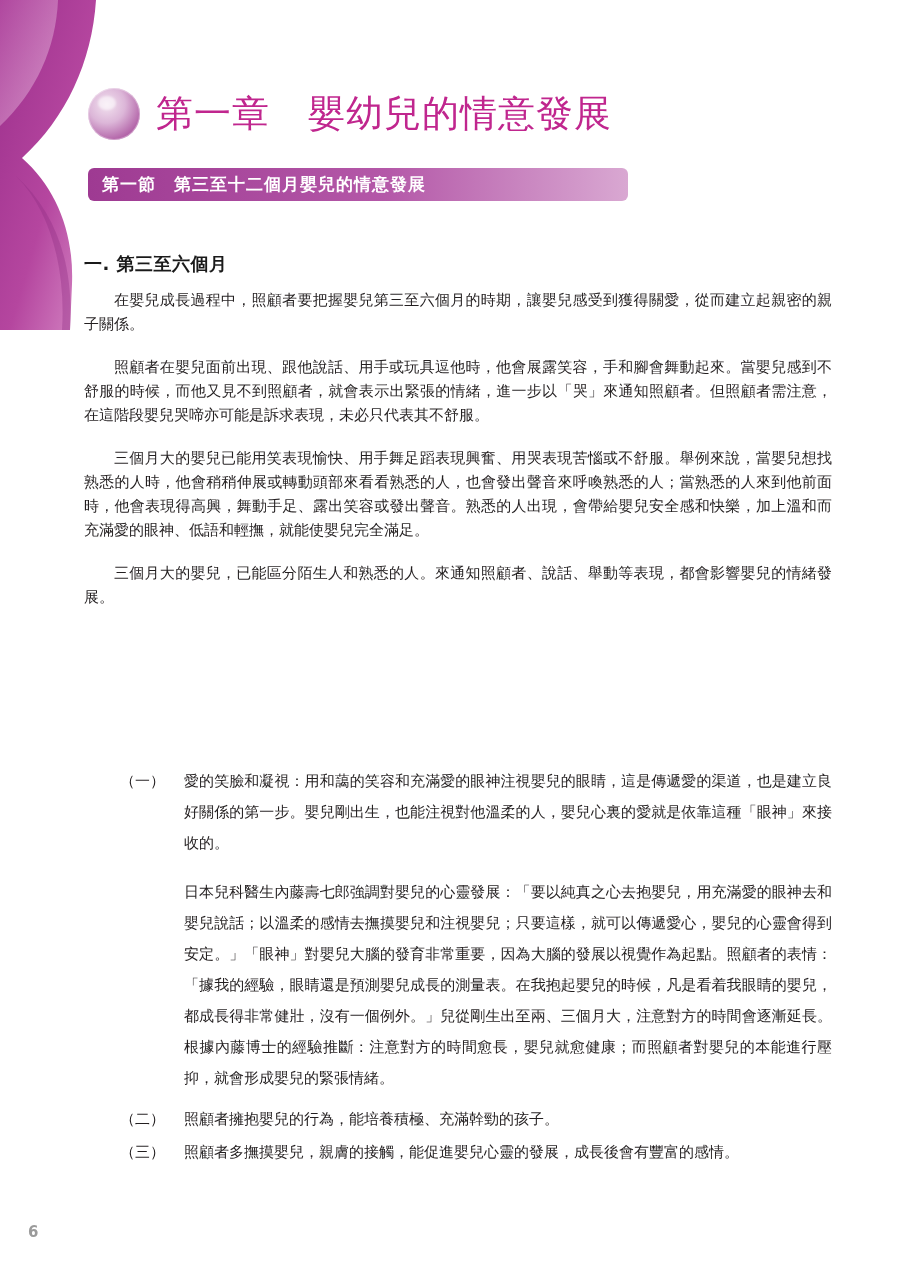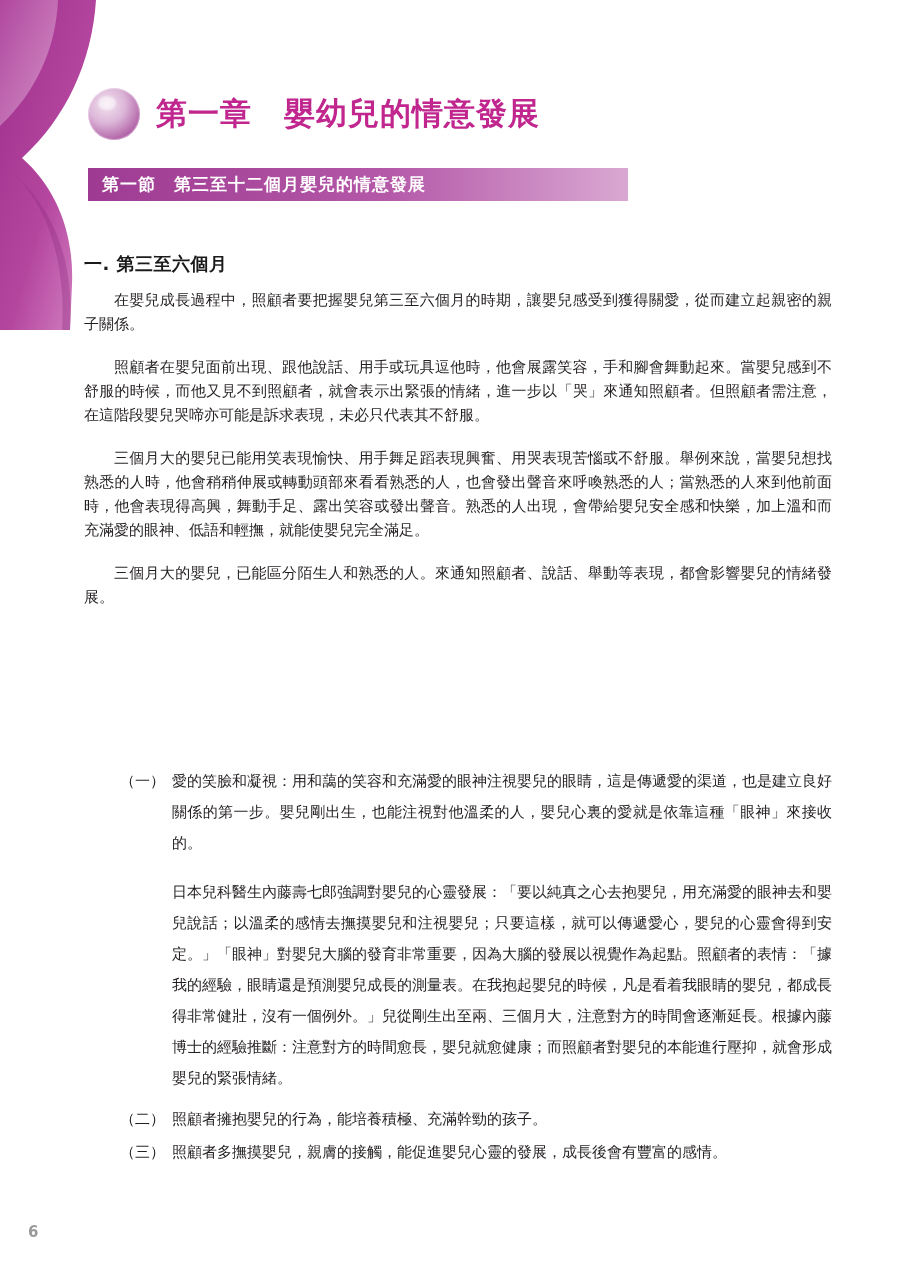--- a/index.html
+++ b/index.html
@@ -58,39 +58,40 @@
   .chapter-bullet::after {
     content: "";
     position: absolute;
     left: 10px; top: 8px;
     width: 18px; height: 14px;
     border-radius: 50%;
     background: rgba(255,255,255,0.55);
     filter: blur(1px);
   }
   .chapter-title {
-    font-size: 31px;
-    font-weight: bold;
+    font-size: 37px;
+    font-weight: normal;
     color: #c0268e;
     letter-spacing: 1px;
     white-space: nowrap;
   }
 
   
   .section-bar {
     position: absolute;
     left: 88px;
     top: 168px;
     width: 540px;
     height: 33px;
     background: linear-gradient(to right, #9e3a92 0%, #b458a8 55%, #d9a8d2 100%);
     display: flex;
     align-items: center;
     padding-left: 14px;
     box-sizing: border-box;
+    border-radius: 6px;
   }
   .section-bar span {
     color: #ffffff;
     font-size: 17px;
     font-weight: bold;
     letter-spacing: 1px;
     white-space: nowrap;
   }
 
   
@@ -143,21 +144,21 @@
   }
   .numitem .content {
     flex: 1;
     font-size: 15px;
     line-height: 31px;
     text-align: justify;
     text-justify: inter-ideograph;
     color: #231f20;
   }
   .numitem .content p {
-    margin: 0 0 18px 0;
+    margin: 0 0 18px 12px;
   }
   .numitem .content p:last-child { margin-bottom: 0; }
 
   .numitem.tight { margin-bottom: 2px; }
 
   
   .folio {
     position: absolute;
     left: 28px;
     bottom: 32px;

